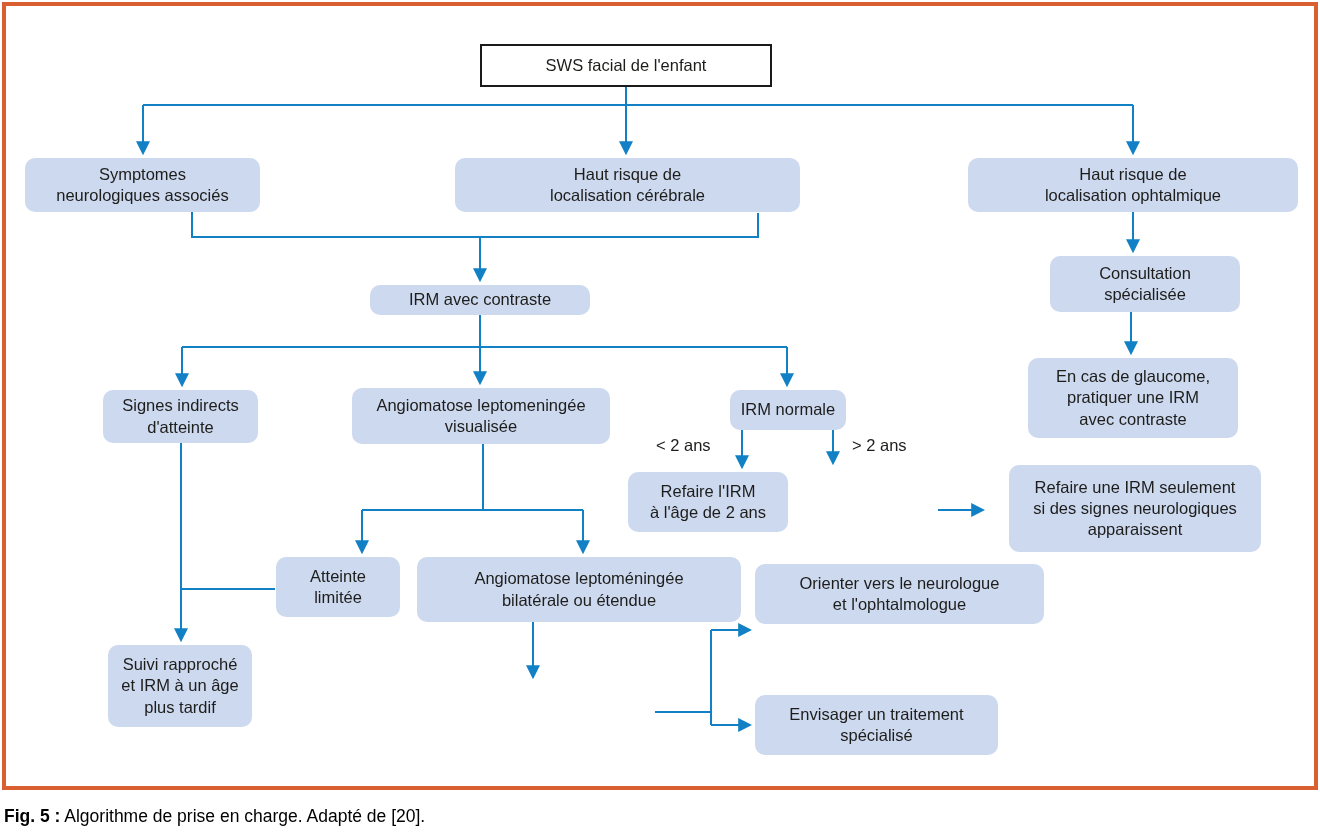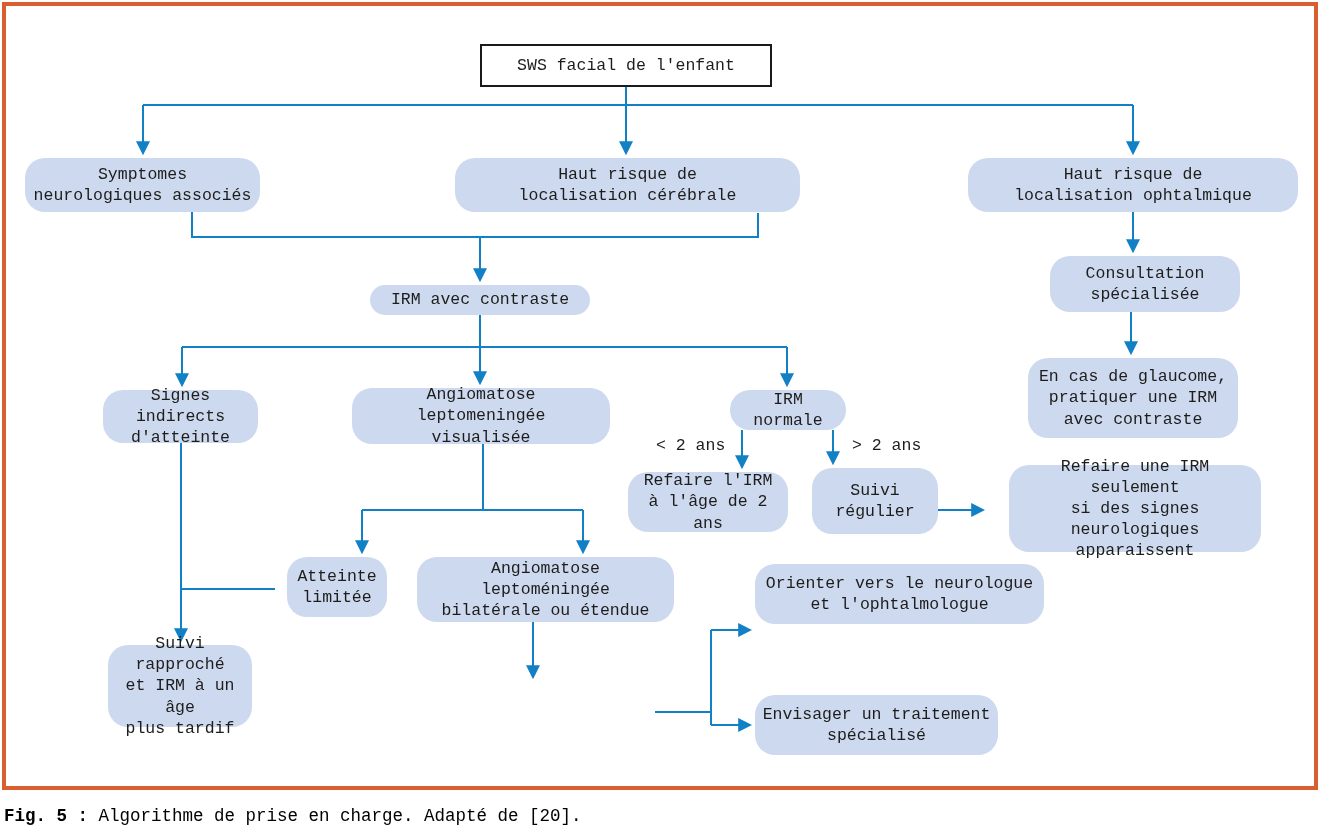--- a/index.html
+++ b/index.html
@@ -4,32 +4,32 @@
 <style>
   :root{
     --frame-orange:#d95f31;
     --node-fill:#cdd9ef;
     --wire-blue:#1180c4;
     --text-dark:#1d1d1b;
   }
   html,body{margin:0;padding:0;background:#ffffff;}
   .canvas{
     position:relative;width:1320px;height:834px;background:#ffffff;overflow:hidden;
-    font-family:Liberation Mono, monospace;color:var(--text-dark);
+    font-family:Liberation Sans, sans-serif;color:var(--text-dark);
   }
   .frame{
     position:absolute;left:2px;top:2px;width:1308px;height:780px;
     border:4px solid var(--frame-orange);
   }
   svg.wires{position:absolute;left:0;top:0;width:1320px;height:834px;}
   .wire{stroke:var(--wire-blue);stroke-width:2;fill:none;}
   .arrowhead{fill:var(--wire-blue);}
   .node{
     position:absolute;display:flex;align-items:center;justify-content:center;
-    background:var(--node-fill);border-radius:20px;text-align:center;
+    background:var(--node-fill);border-radius:10px;text-align:center;
     font-size:16.5px;line-height:1.28;white-space:pre-line;padding:2px 6px;
     box-sizing:border-box;color:var(--text-dark);
   }
   .root-node{
     background:#ffffff;border:2px solid #1a1a1a;border-radius:0;
   }
   .edge-label{
     position:absolute;font-size:16.5px;color:var(--text-dark);white-space:nowrap;
   }
   .caption{
@@ -112,31 +112,29 @@
 visualisée</div>
 
   <div class="node" style="left:103px;top:390px;width:155px;height:53px">Signes indirects
 d'atteinte</div>
 
   <div class="node" style="left:730px;top:390px;width:116px;height:40px">IRM normale</div>
 
   <div class="node" style="left:628px;top:472px;width:160px;height:60px">Refaire l'IRM
 à l'âge de 2 ans</div>
 
-  <div class="node" style="left:812px;top:468px;width:126px;height:66px">Suivi
-régulier</div>
 
   <div class="node" style="left:1009px;top:465px;width:252px;height:87px">Refaire une IRM seulement
 si des signes neurologiques
 apparaissent</div>
 
-  <div class="node" style="left:287px;top:557px;width:100px;height:60px">Atteinte
+  <div class="node" style="left:276px;top:557px;width:124px;height:60px">Atteinte
 limitée</div>
 
-  <div class="node" style="left:417px;top:557px;width:257px;height:65px">Angiomatose leptoméningée
+  <div class="node" style="left:417px;top:557px;width:324px;height:65px">Angiomatose leptoméningée
 bilatérale ou étendue</div>
 
   <div class="node" style="left:108px;top:645px;width:144px;height:82px">Suivi rapproché
 et IRM à un âge
 plus tardif</div>
 
 
   <div class="node" style="left:755px;top:564px;width:289px;height:60px">Orienter vers le neurologue
 et l'ophtalmologue</div>
 

